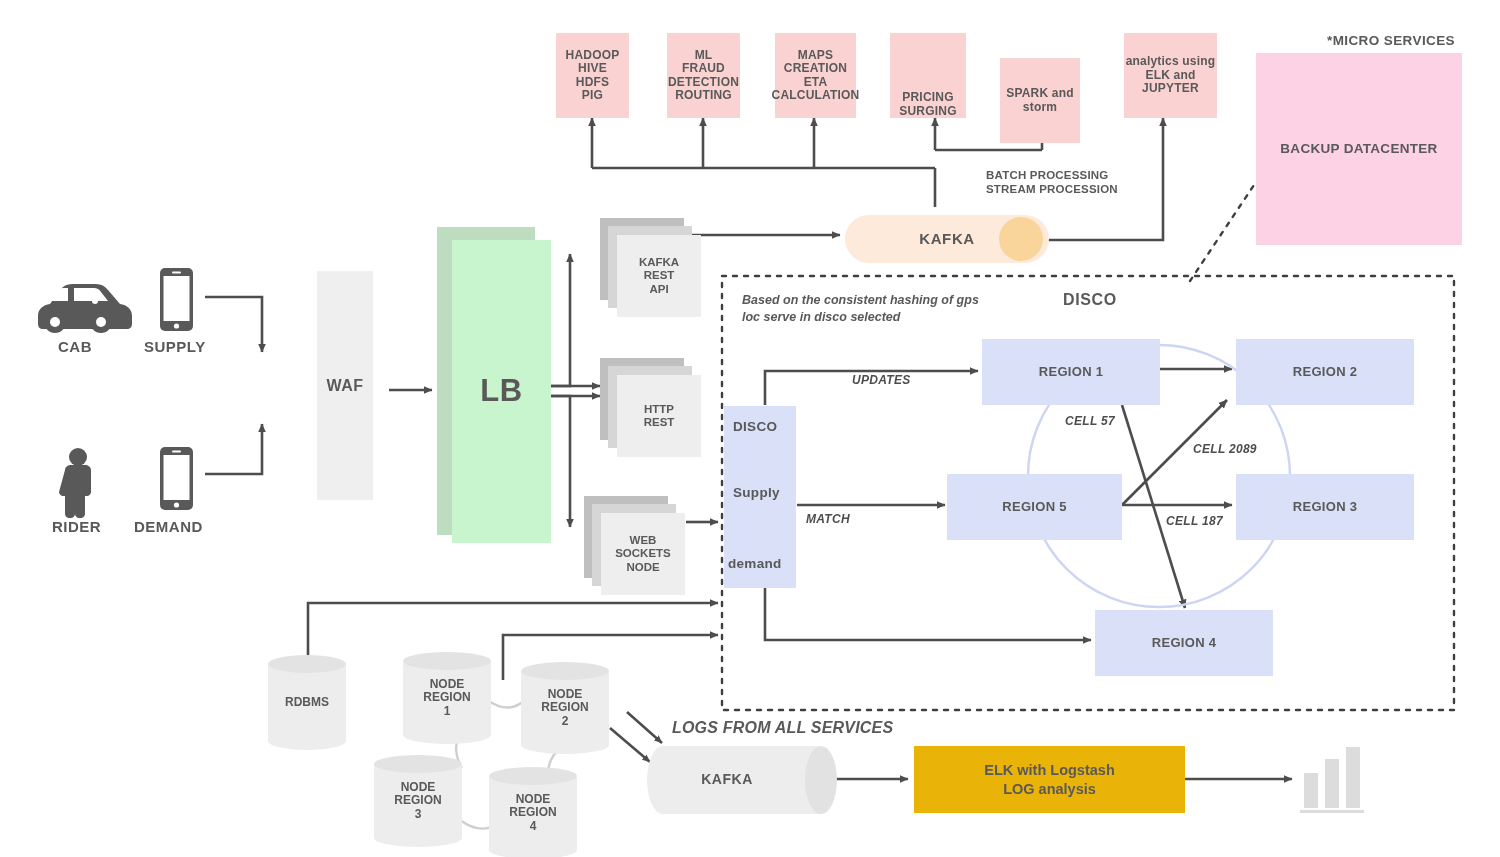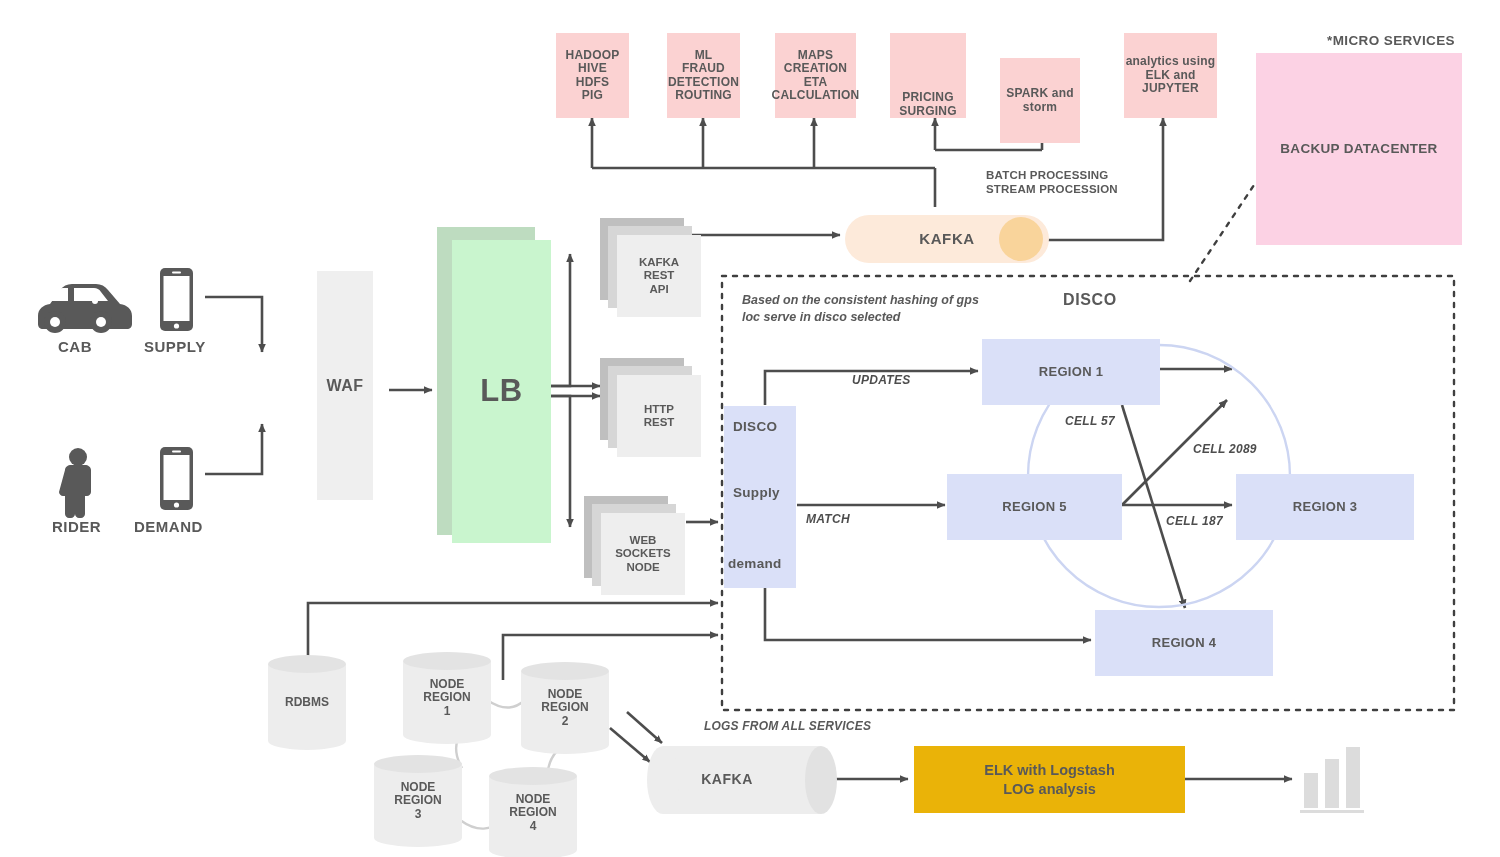--- a/index.html
+++ b/index.html
@@ -244,20 +244,23 @@
 
   <div style="position:absolute;left:724px;top:406px;width:72px;height:182px;background:#dae0f8;">
     <div class="txt" style="left:9px;top:13px;font-size:13.5px;letter-spacing:.3px;">DISCO</div>
     <div class="txt" style="left:9px;top:79px;font-size:13.5px;letter-spacing:.3px;">Supply</div>
     <div class="txt" style="left:4px;top:150px;font-size:13.5px;letter-spacing:.3px;">demand</div>
   </div>
 
   <div class="box region" style="left:982px;top:339px;width:178px;height:66px;">
     <span>REGION 1</span>
   </div>
+  <div class="box region" style="left:1236px;top:339px;width:178px;height:66px;">
+    <span>REGION 2</span>
+  </div>
   <div class="box region" style="left:1236px;top:474px;width:178px;height:66px;">
     <span>REGION 3</span>
   </div>
   <div class="box region" style="left:1095px;top:610px;width:178px;height:66px;">
     <span>REGION 4</span>
   </div>
   <div class="box region" style="left:947px;top:474px;width:175px;height:66px;">
     <span>REGION 5</span>
   </div>
 
@@ -310,21 +313,21 @@
     <div class="bot"></div>
     <div class="body"></div>
     <div class="top"></div>
     <div class="lbl">
       <span style="white-space:pre-line">NODE
 REGION
 4</span>
     </div>
   </div>
 
-  <div class="ital" style="position:absolute;left:704px;top:719px;font-size:12px;letter-spacing:.2px;">LOGS FROM ALL SERVICES</div>
+  <div class="ital" style="position:absolute;left:672px;top:719px;font-size:16px;letter-spacing:.2px;">LOGS FROM ALL SERVICES</div>
 
   <div style="position:absolute;left:647px;top:746px;width:190px;height:68px;">
     <div style="position:absolute;left:16px;top:0;width:158px;height:68px;background:#ededed;"></div>
     <div style="position:absolute;left:0;top:0;width:32px;height:68px;border-radius:50%;background:#ededed;"></div>
     <div style="position:absolute;right:0;top:0;width:32px;height:68px;border-radius:50%;background:#e2e2e2;"></div>
     <div class="box" style="left:0;top:0;width:160px;height:100%;font-size:14px;letter-spacing:.5px;">
       <span>KAFKA</span>
     </div>
   </div>
 

